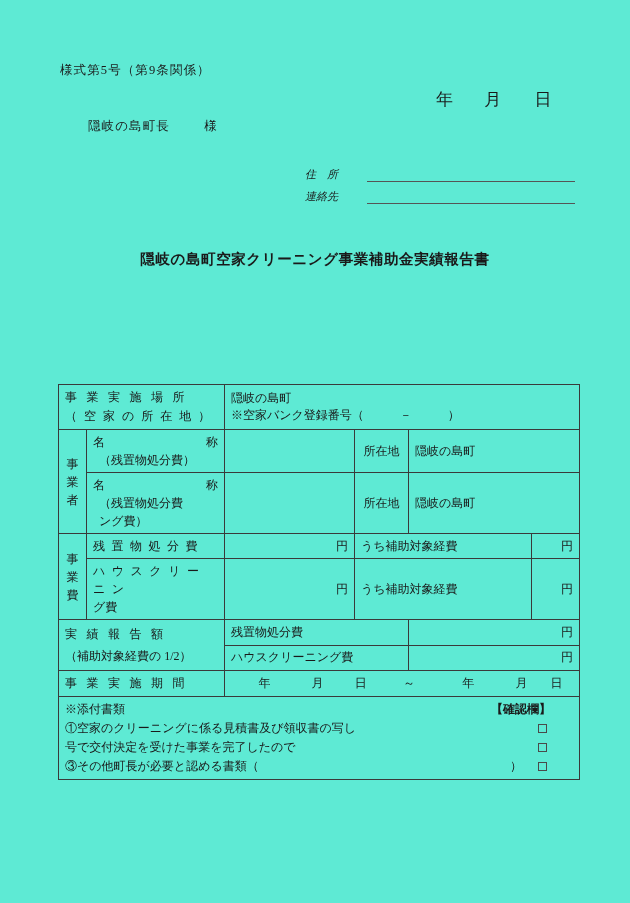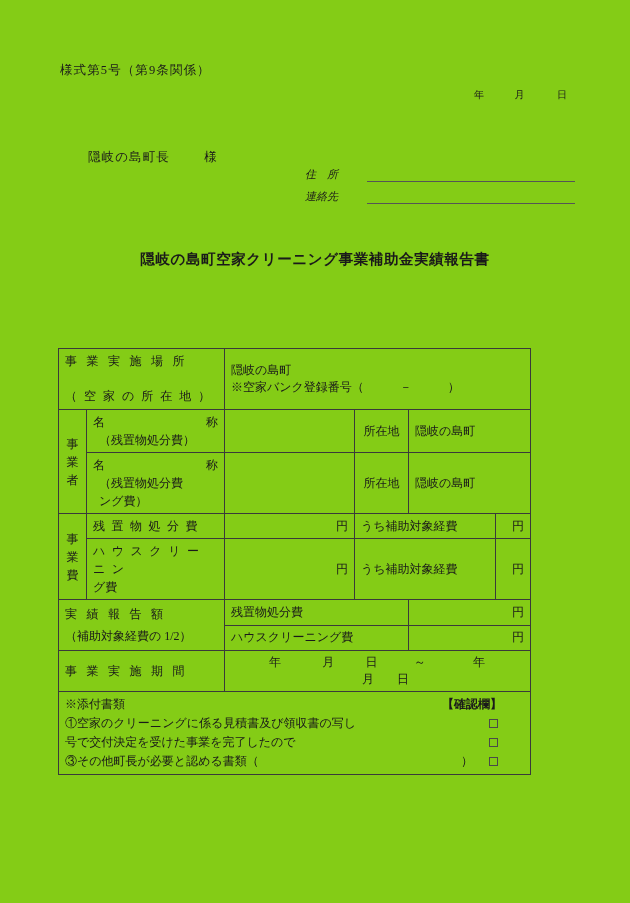--- a/index.html
+++ b/index.html
@@ -7,48 +7,48 @@
     width: 630px;
     height: 903px;
     background: #ffffff;
     font-family: "Liberation Serif", "DejaVu Serif", serif;
     color: #1a1a1a;
   }
   .page {
     position: relative;
     width: 630px;
     height: 903px;
-    background: #84cc16;
+    background: #5eead4;
     overflow: hidden;
   }
 
   
   .form-no {
     position: absolute;
     left: 60px; top: 62px;
     font-size: 12.5px;
     letter-spacing: 1.1px;
     white-space: nowrap;
   }
   .date-line {
     position: absolute;
-    left: 474px; top: 88px;
-    font-size: 10px;
+    left: 436px; top: 88px;
+    font-size: 17px;
     white-space: nowrap;
+    font-family: Liberation Mono, monospace;
   }
   .date-line span { display: inline-block; }
   .date-line .y { width: 38px; }
   .date-line .m { width: 40px; }
   .addressee {
     position: absolute;
     left: 88px; top: 118px;
     font-size: 12.5px;
     letter-spacing: 1.1px;
     white-space: nowrap;
-    margin-top: 31px;
   }
   .addressee .sama { margin-left: 30px; }
 
   
   .applicant {
     position: absolute;
     left: 305px; top: 160px;
     width: 270px;
   }
   .app-row {
@@ -91,37 +91,37 @@
   .body-text .l1 { white-space: nowrap; }
   .body-text .l1 .ind { display: inline-block; width: 36px; }
   .body-text .l1 .y  { display: inline-block; width: 38px; }
   .body-text .l1 .m  { display: inline-block; width: 42px; }
   .body-text .l1 .dg { display: inline-block; width: 44px; }
   .body-text .l1 .no2 { display: inline-block; width: 32px; }
 
   
   .tbl {
     position: absolute;
-    left: 58px; top: 348px;
-    width: 473px;
+    left: 58px; top: 384px;
+    width: 522px;
     border-collapse: collapse;
     font-size: 12px;
   }
   .tbl td {
     border: 1px solid #3a3a3a;
     padding: 3px 6px;
     vertical-align: middle;
   }
   .lbl-wide {
     width: 166px;
     text-align: left;
     line-height: 19px;
   }
   .sp-wide  { letter-spacing: 9.5px; }
-  .sp-wide2 { letter-spacing: 7.0px; margin-top: 16px; }
+  .sp-wide2 { letter-spacing: 7.0px; }
   .sp-mid   { letter-spacing: 6.5px; }
 
   
   .vcol {
     width: 28px;
     padding: 6px 2px;
     text-align: center;
   }
   .vcol .vstack {
     display: flex;

